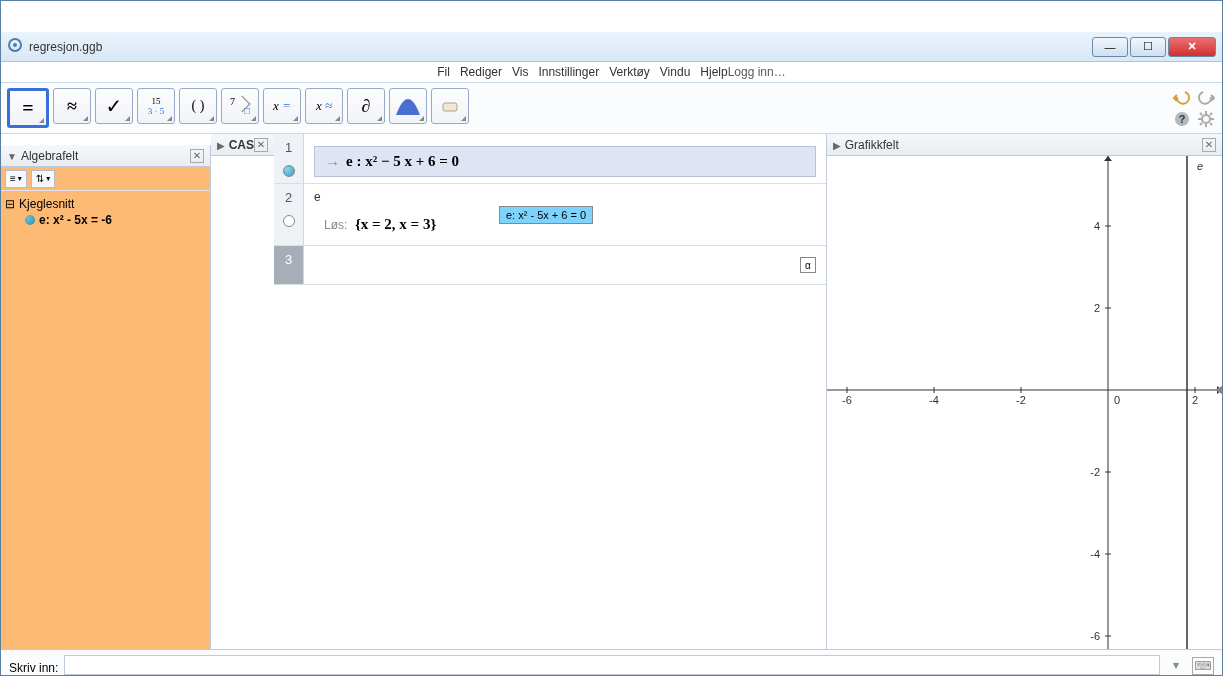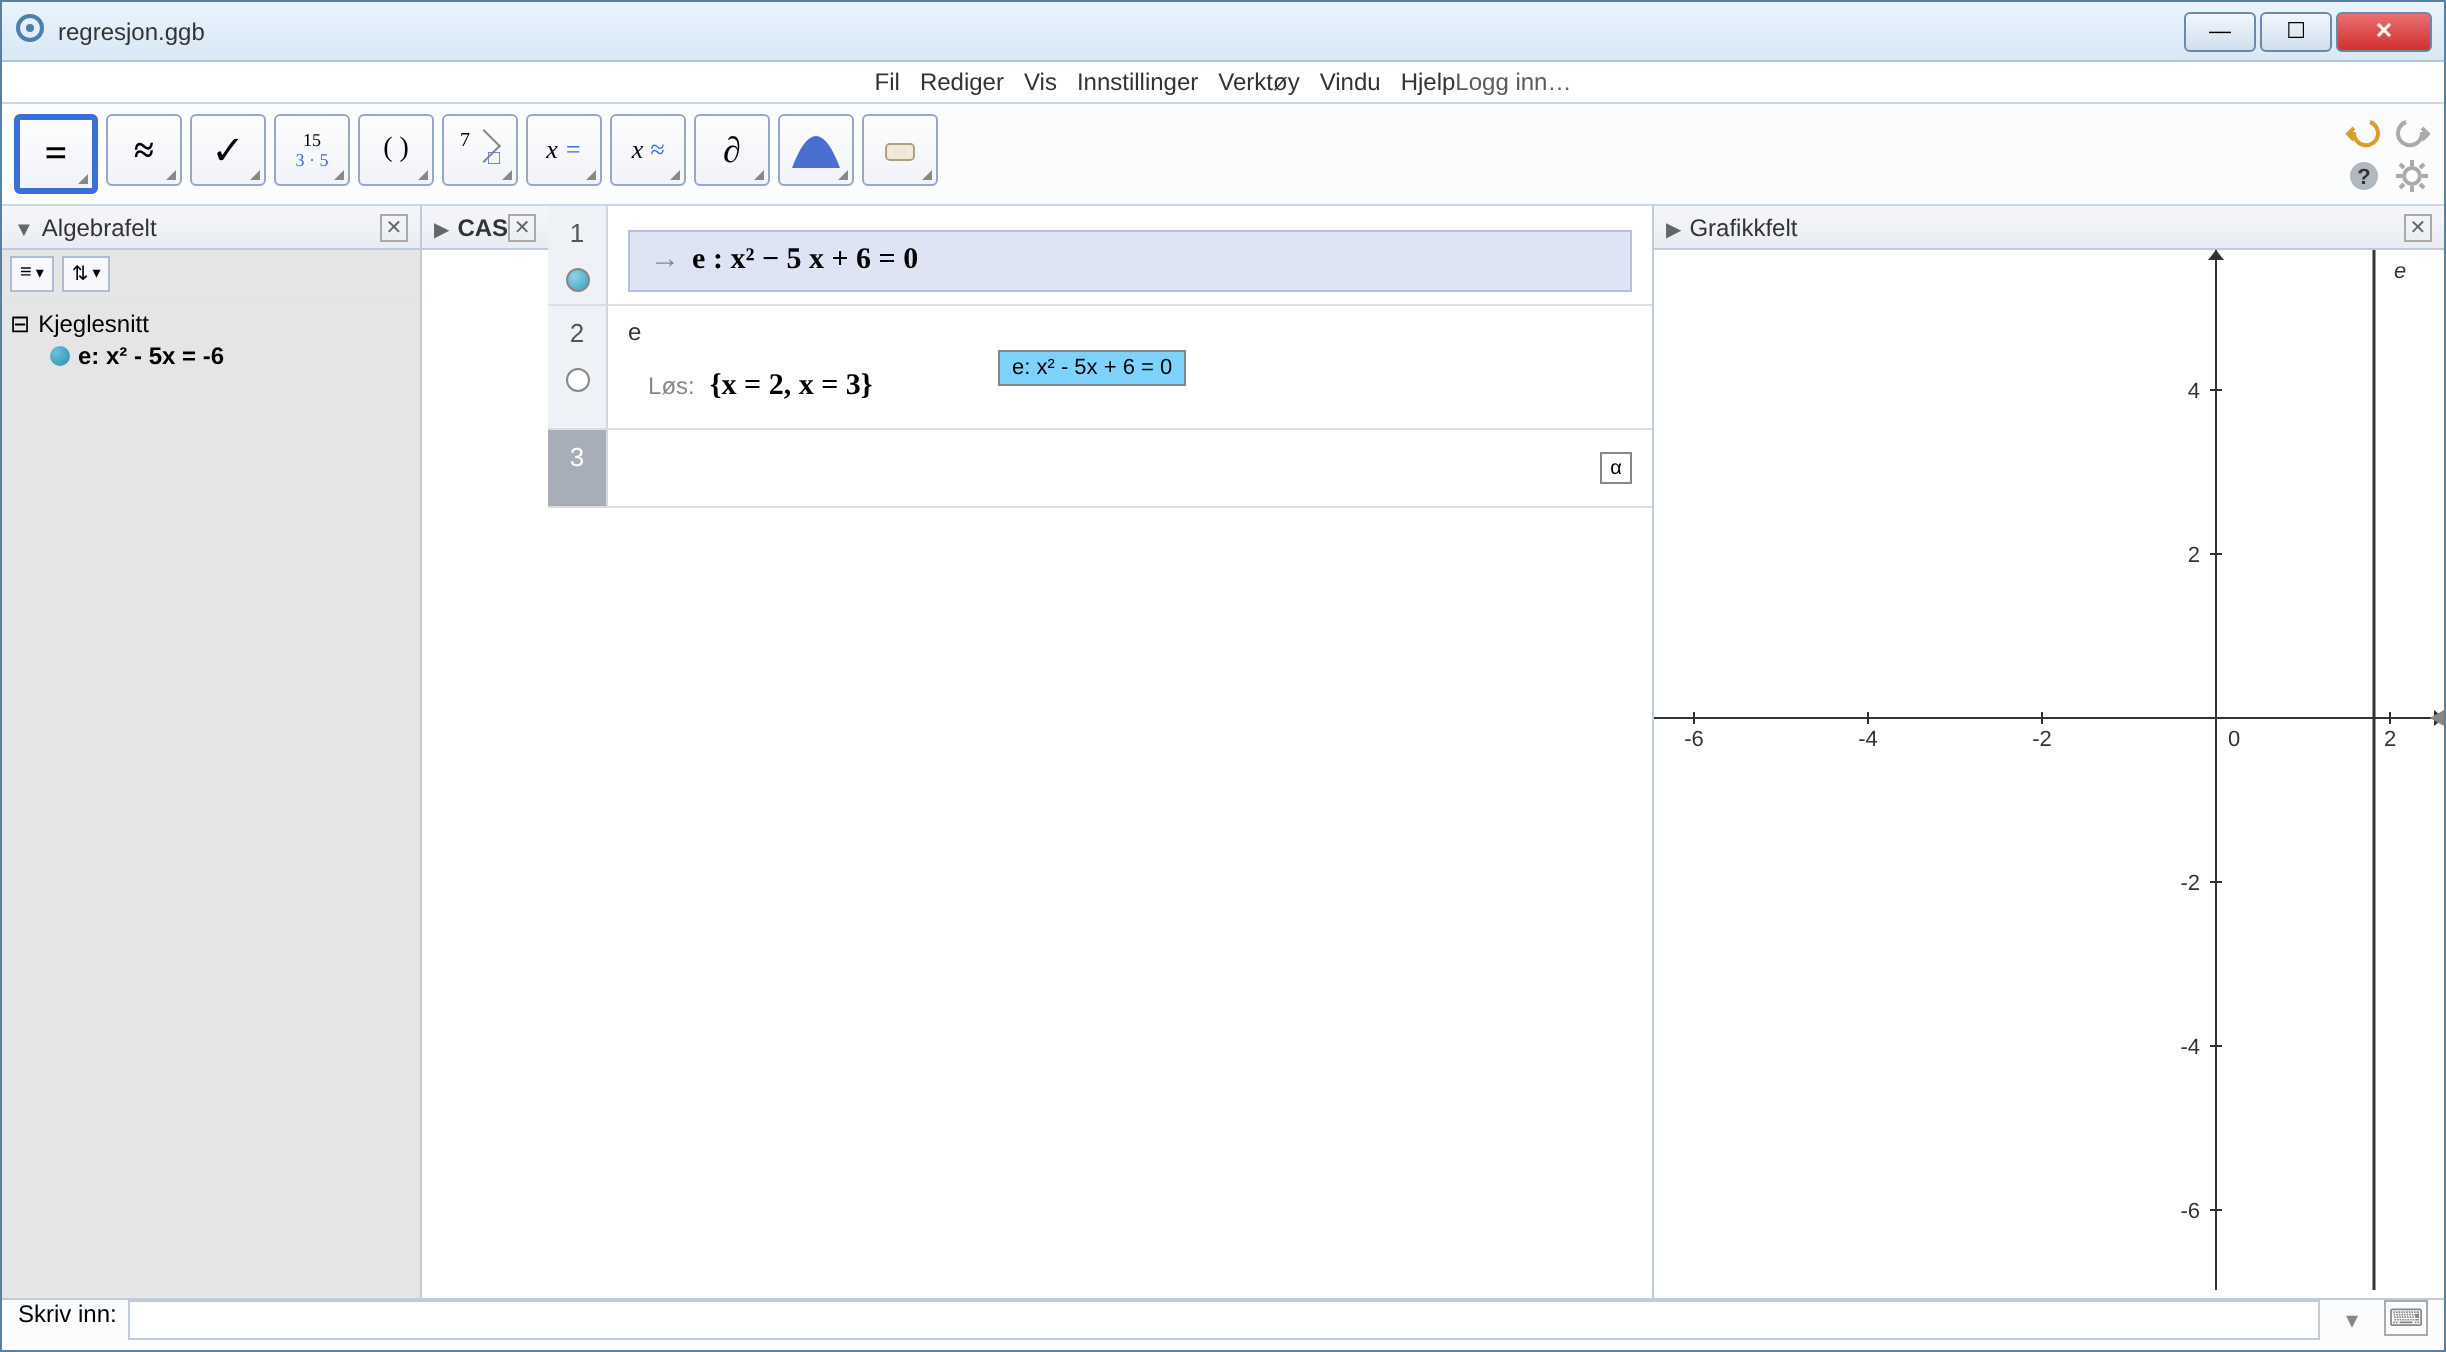--- a/index.html
+++ b/index.html
@@ -21,20 +21,21 @@
     background: #fff;
   }
   .titlebar {
     height: 30px;
     background: linear-gradient(#eaf3fb, #d8e8f5);
     border-bottom: 1px solid #b0c4d8;
     display: flex;
     align-items: center;
     padding: 0 6px;
     justify-content: space-between;
+    margin-top: 31px;
   }
   .titlebar-left { display:flex; align-items:center; gap:6px;}
   .titlebar-title { color:#333; font-size:12px;}
   .win-controls { display:flex; gap:2px; }
   .win-btn {
     width: 36px; height: 20px;
     border: 1px solid #6a88a8;
     border-radius: 3px;
     display:flex; align-items:center; justify-content:center;
     background: linear-gradient(#f0f6fc,#d0e0ef);
@@ -104,21 +105,22 @@
   }
   .panel-header .tri{ color:#666; margin-right:4px; font-size:10px;}
   .close-x{
     width:14px;height:14px;display:flex;align-items:center;justify-content:center;
     border:1px solid #aaa;font-size:10px;color:#666;cursor:pointer;
   }
   .algebra {
     width: 210px;
     border-right:1px solid #c0cad8;
     display:flex;flex-direction:column;
-    background:#e5e5e5;
+    background:#fdba74;
+    margin-top:11px;
   }
   .algebra-sub{
     height:24px;display:flex;align-items:center;gap:4px;padding:0 4px;
     border-bottom:1px solid #e0e4ea;
   }
   .mini-btn{
     height:18px;padding:0 4px;border:1px solid #b0bcd0;display:flex;align-items:center;
     font-size:10px;background:#f6f8fb;cursor:pointer;gap:2px;
   }
   .tree{padding:6px 4px;font-size:12px;}
@@ -164,21 +166,21 @@
     left:288px;top:72px;
   }
   .grafikk{
     width:395px;
     display:flex;flex-direction:column;
     background:#fff;
   }
   .graph-area{flex:1;position:relative;overflow:hidden;}
   .bottombar{
     height:26px;border-top:1px solid #c0cad8;
-    display:flex;align-items:flex-start;padding:0 8px;gap:6px;
+    display:flex;align-items:flex-end;padding:0 8px;gap:6px;
     background:#fafcfd;
   }
   .bottom-input{flex:1;height:20px;border:1px solid #c0cad8;padding:0 4px;font-size:12px;}
   svg text{font-family:Arial;font-size:11px;fill:#333;}
   .axis{stroke:#333;stroke-width:1;}
 </style>
 </head>
 <body>
 
 <div class="window">

